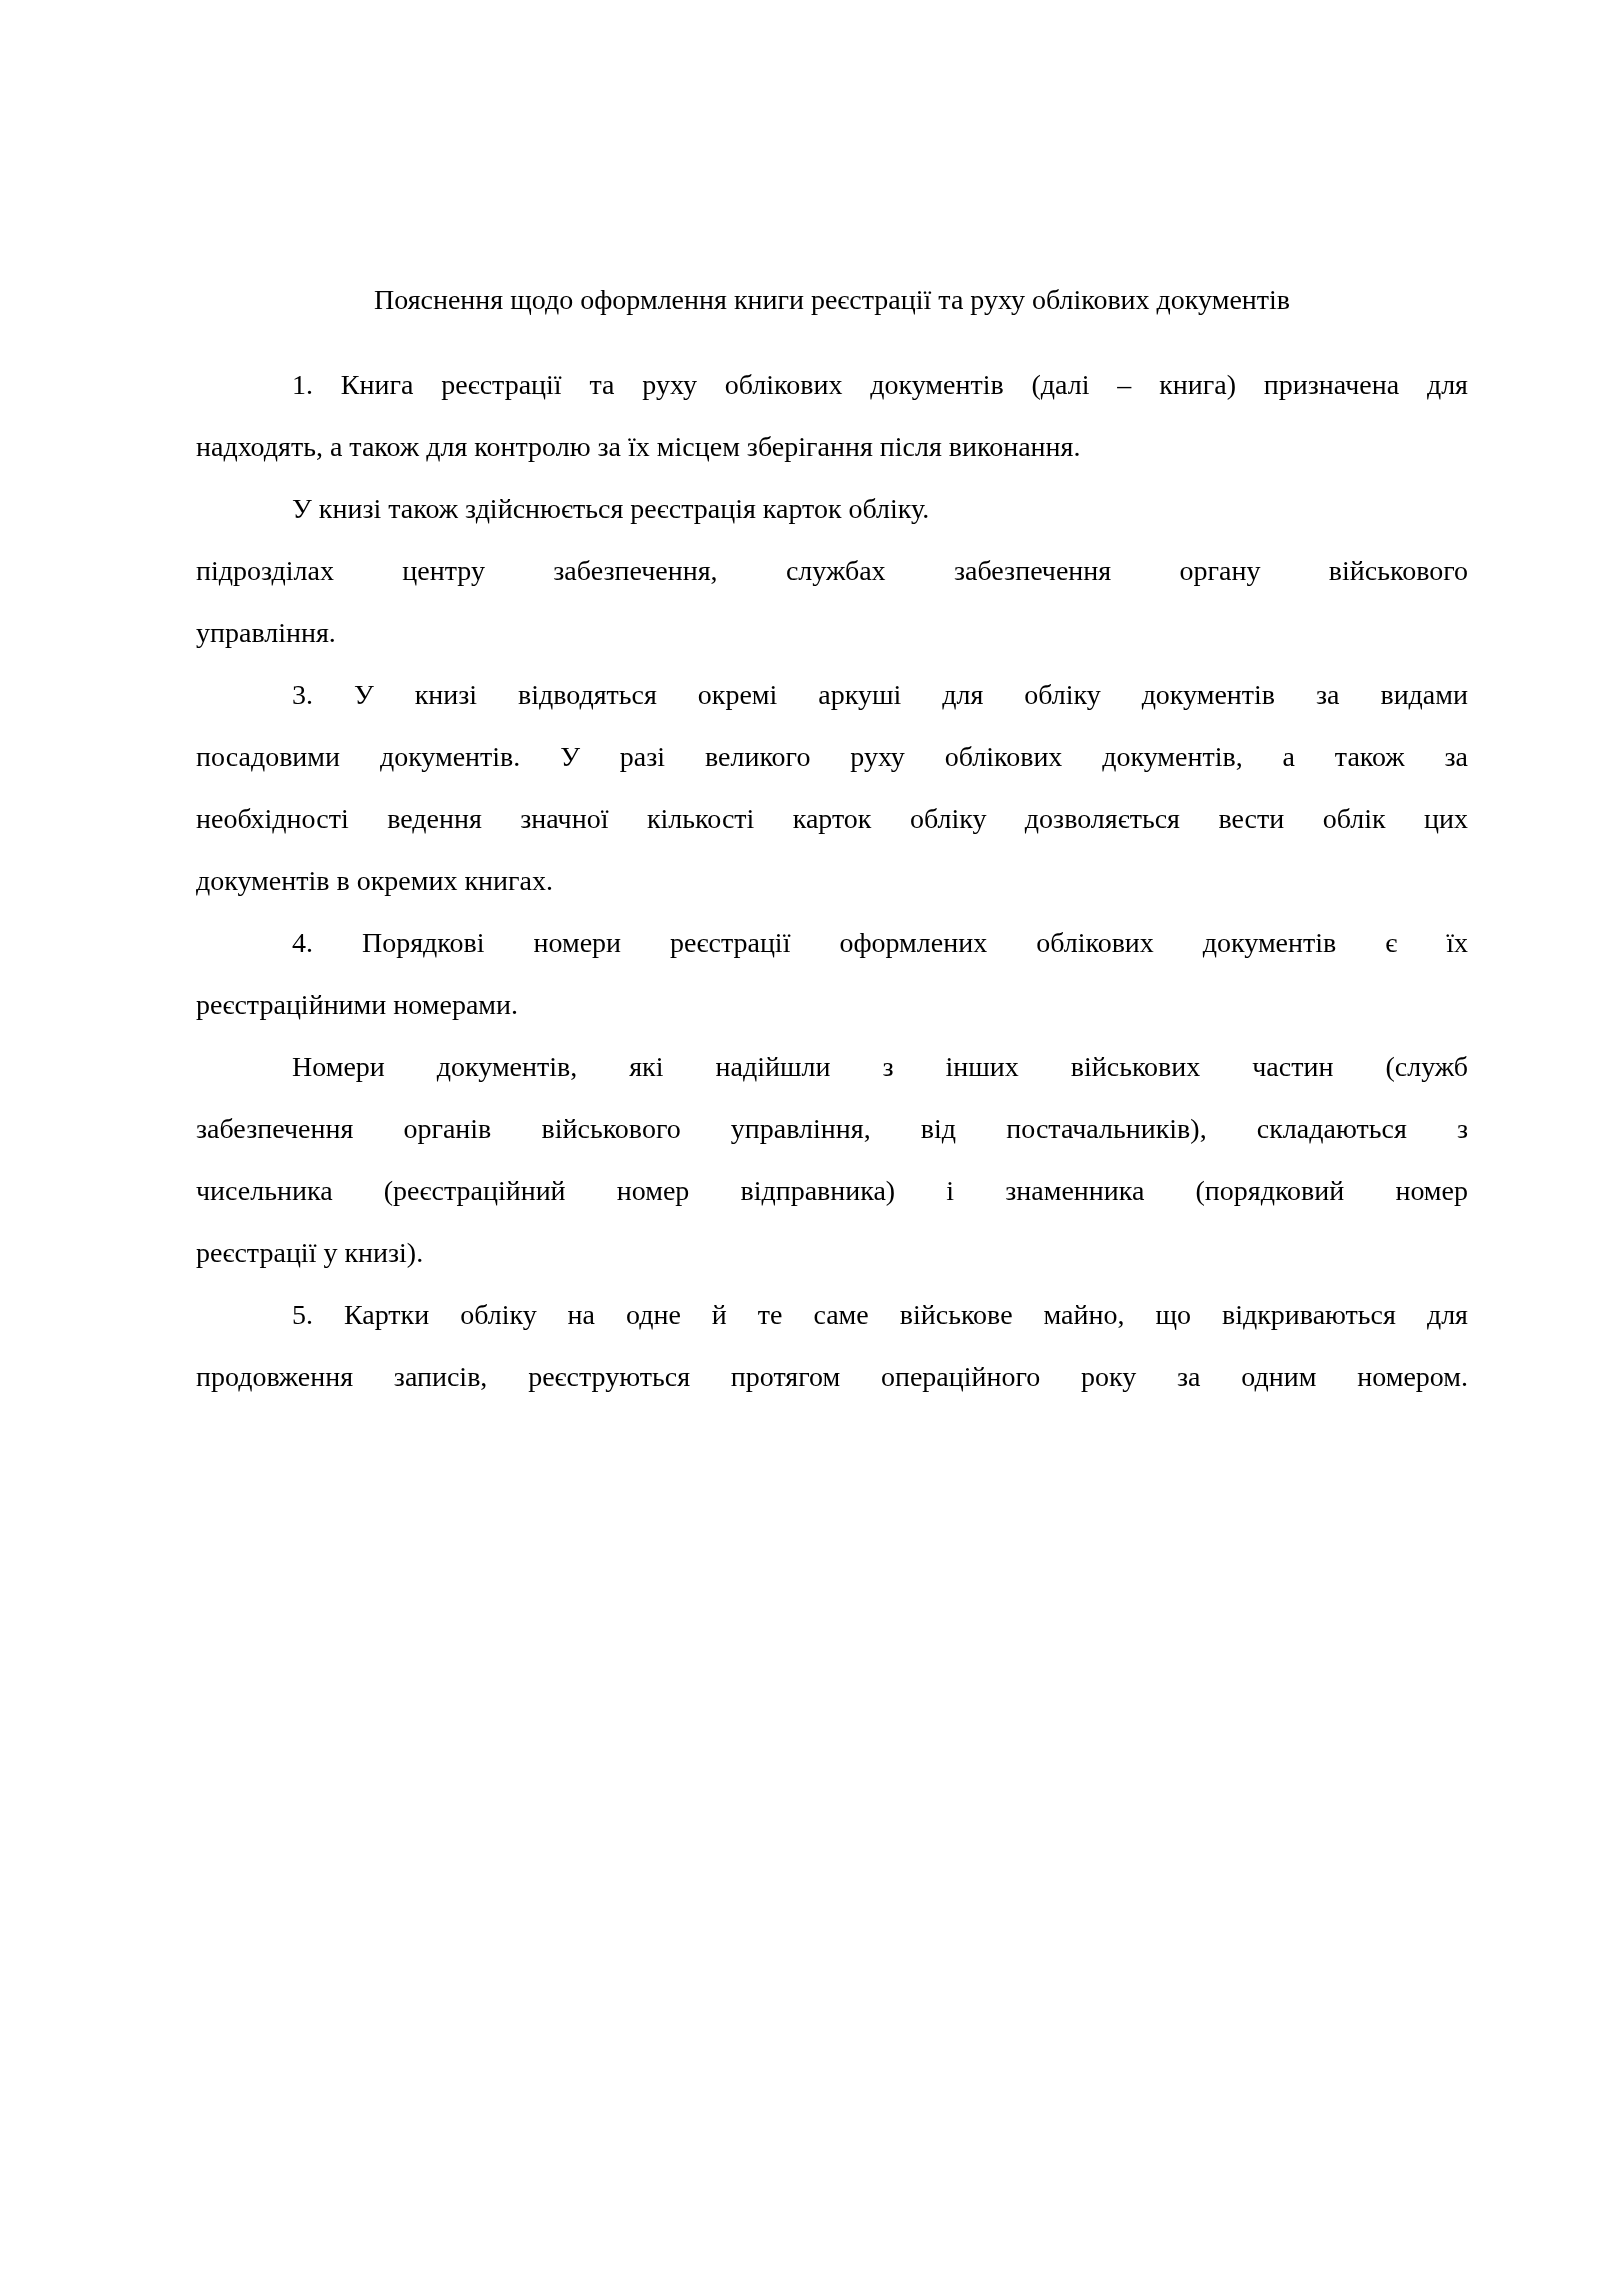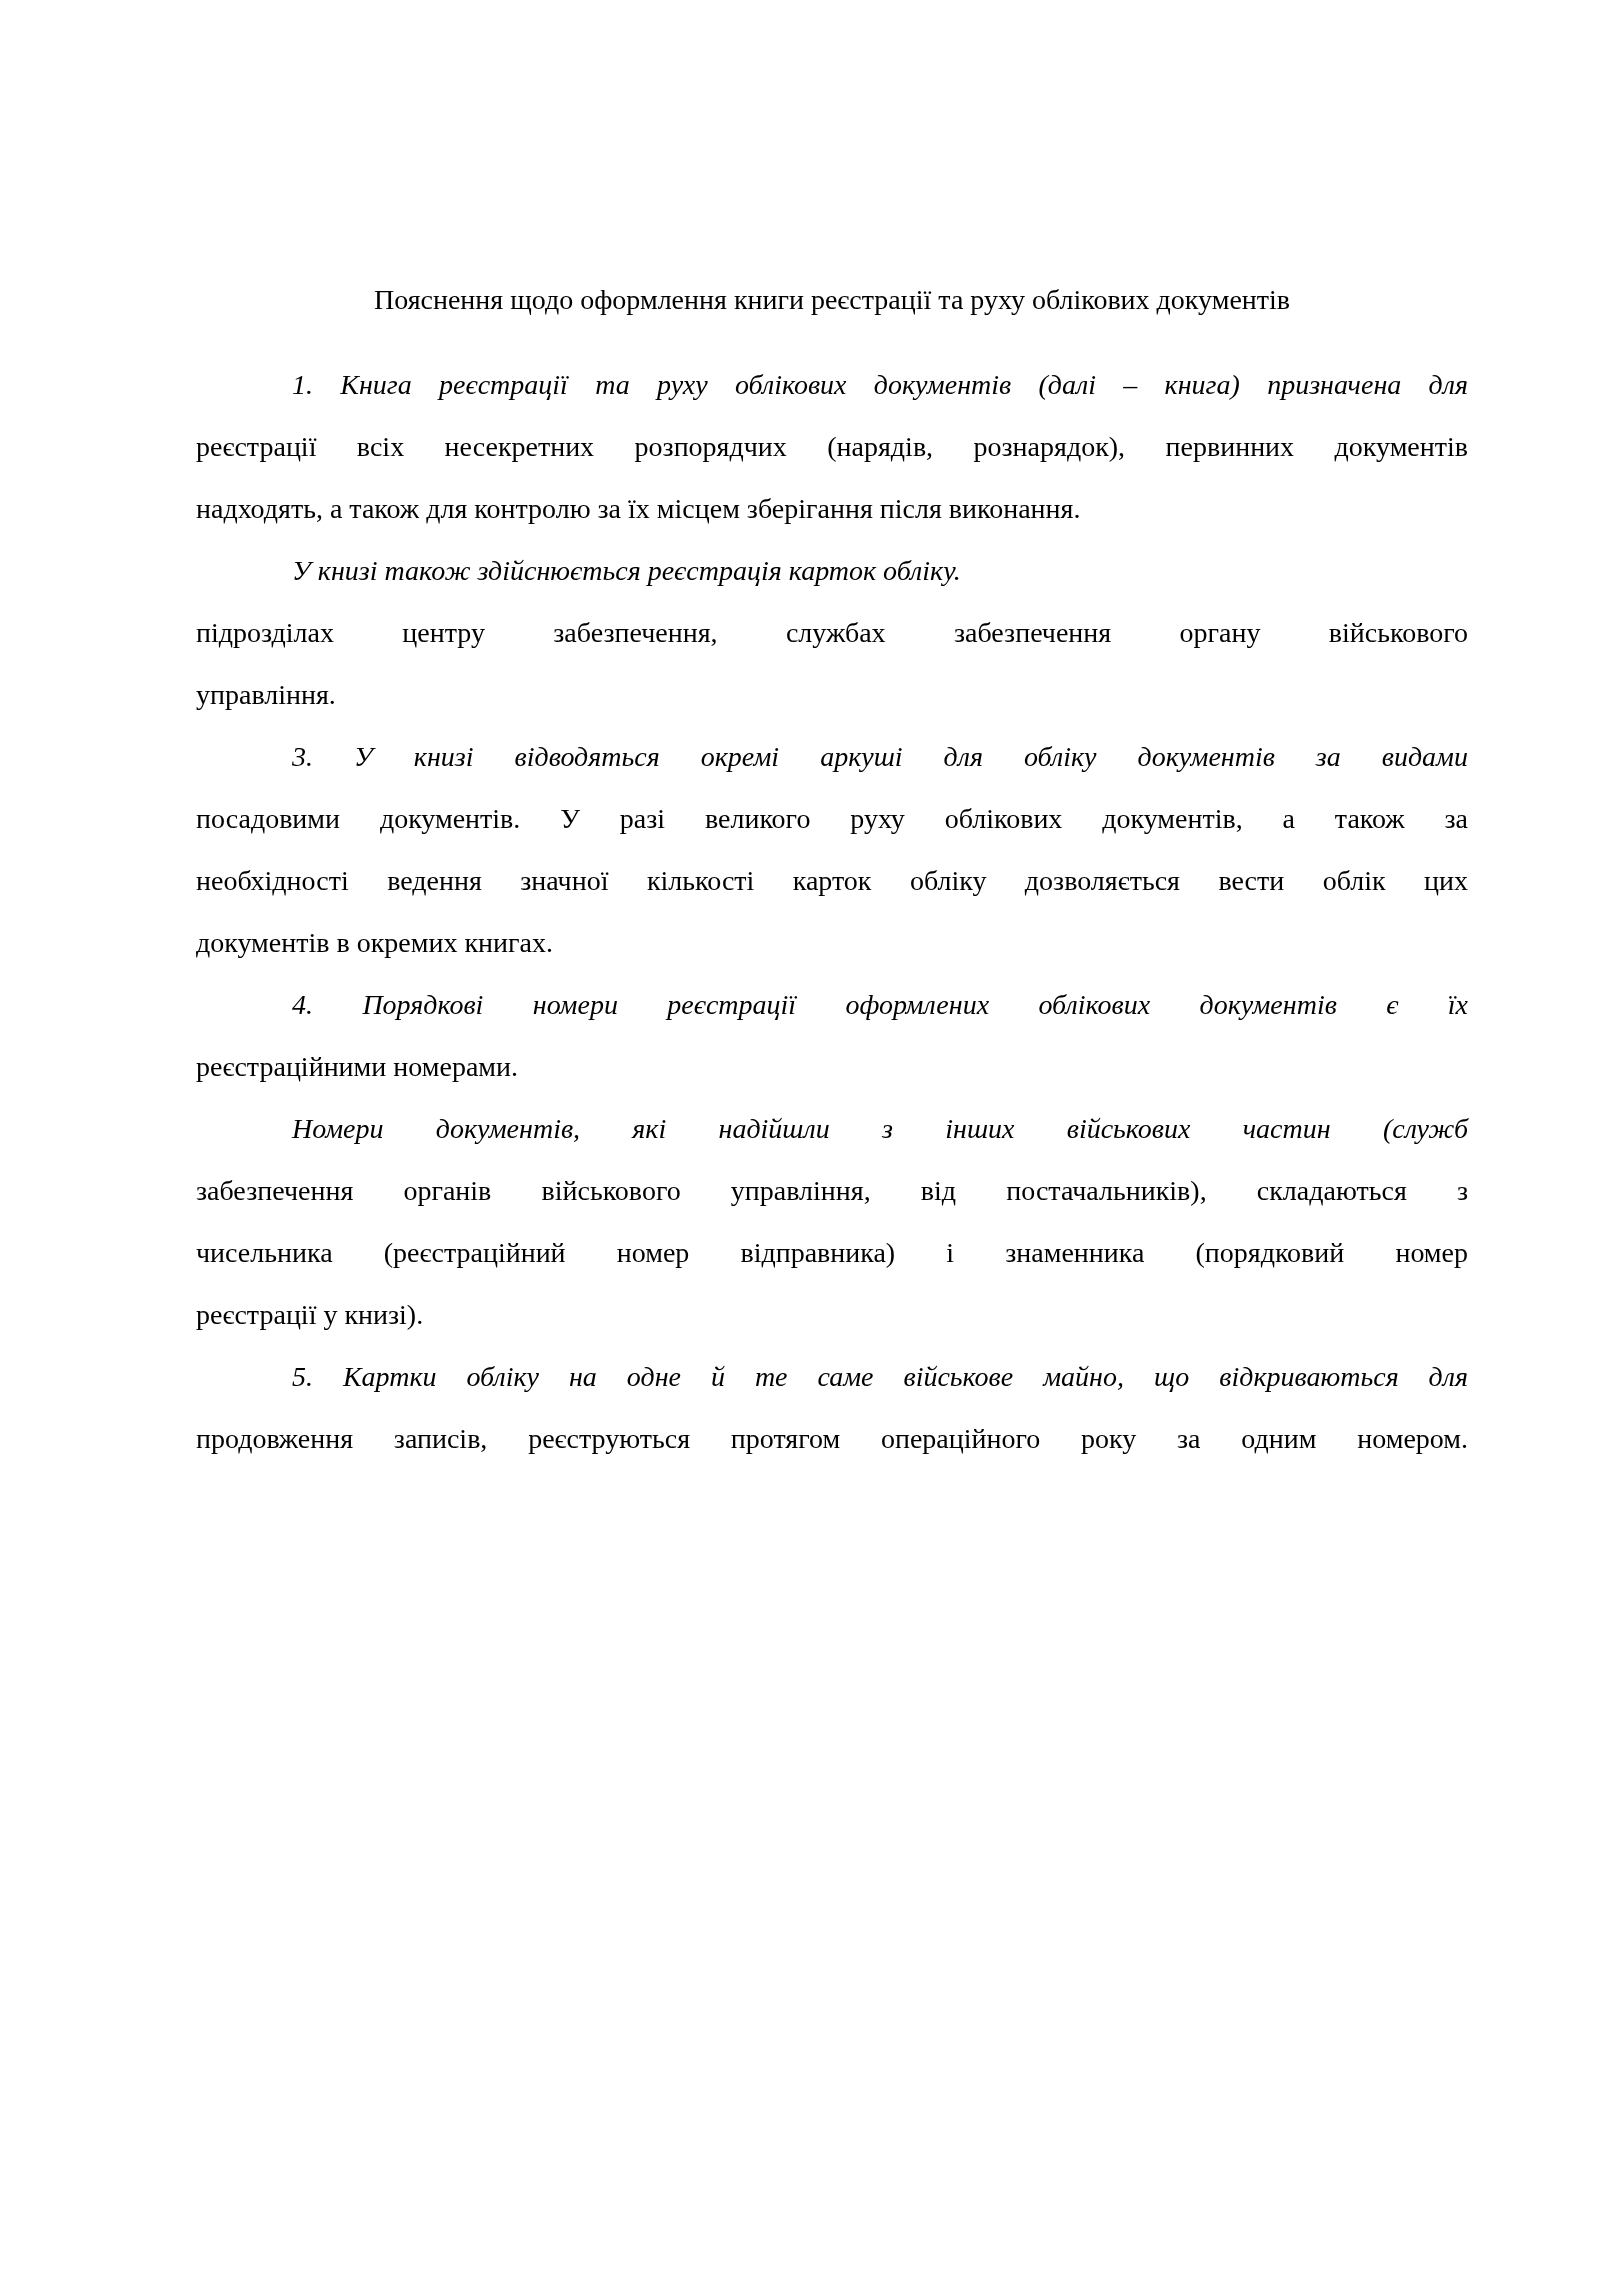--- a/index.html
+++ b/index.html
@@ -35,36 +35,34 @@
   }
   .para .line {
     line-height: 62px;
     text-align: justify;
     text-align-last: justify;
     hyphens: none;
     word-break: normal;
   }
   .para .line.first {
     text-indent: 96px;
-    font-style: italic;
   }
   .para .line.last {
     text-align-last: left;
   }
 </style>
 </head>
 <body>
 
 <div class="page">
   <div class="textblock">
     <div class="doc-title">Пояснення щодо оформлення книги реєстрації та руху облікових документів</div>
     <div>
         <div class="para">
           <div class="line first">1. Книга реєстрації та руху облікових документів (далі – книга) призначена для</div>
-          <div class="line">реєстрації всіх несекретних розпорядчих (нарядів, рознарядок), первинних документів</div>
           <div class="line last">надходять, а також для контролю за їх місцем зберігання після виконання.</div>
         </div>
         <div class="para">
           <div class="line first last">У книзі також здійснюється реєстрація карток обліку.</div>
         </div>
         <div class="para">
           <div class="line">підрозділах центру забезпечення, службах забезпечення органу військового</div>
           <div class="line last">управління.</div>
         </div>
         <div class="para">

